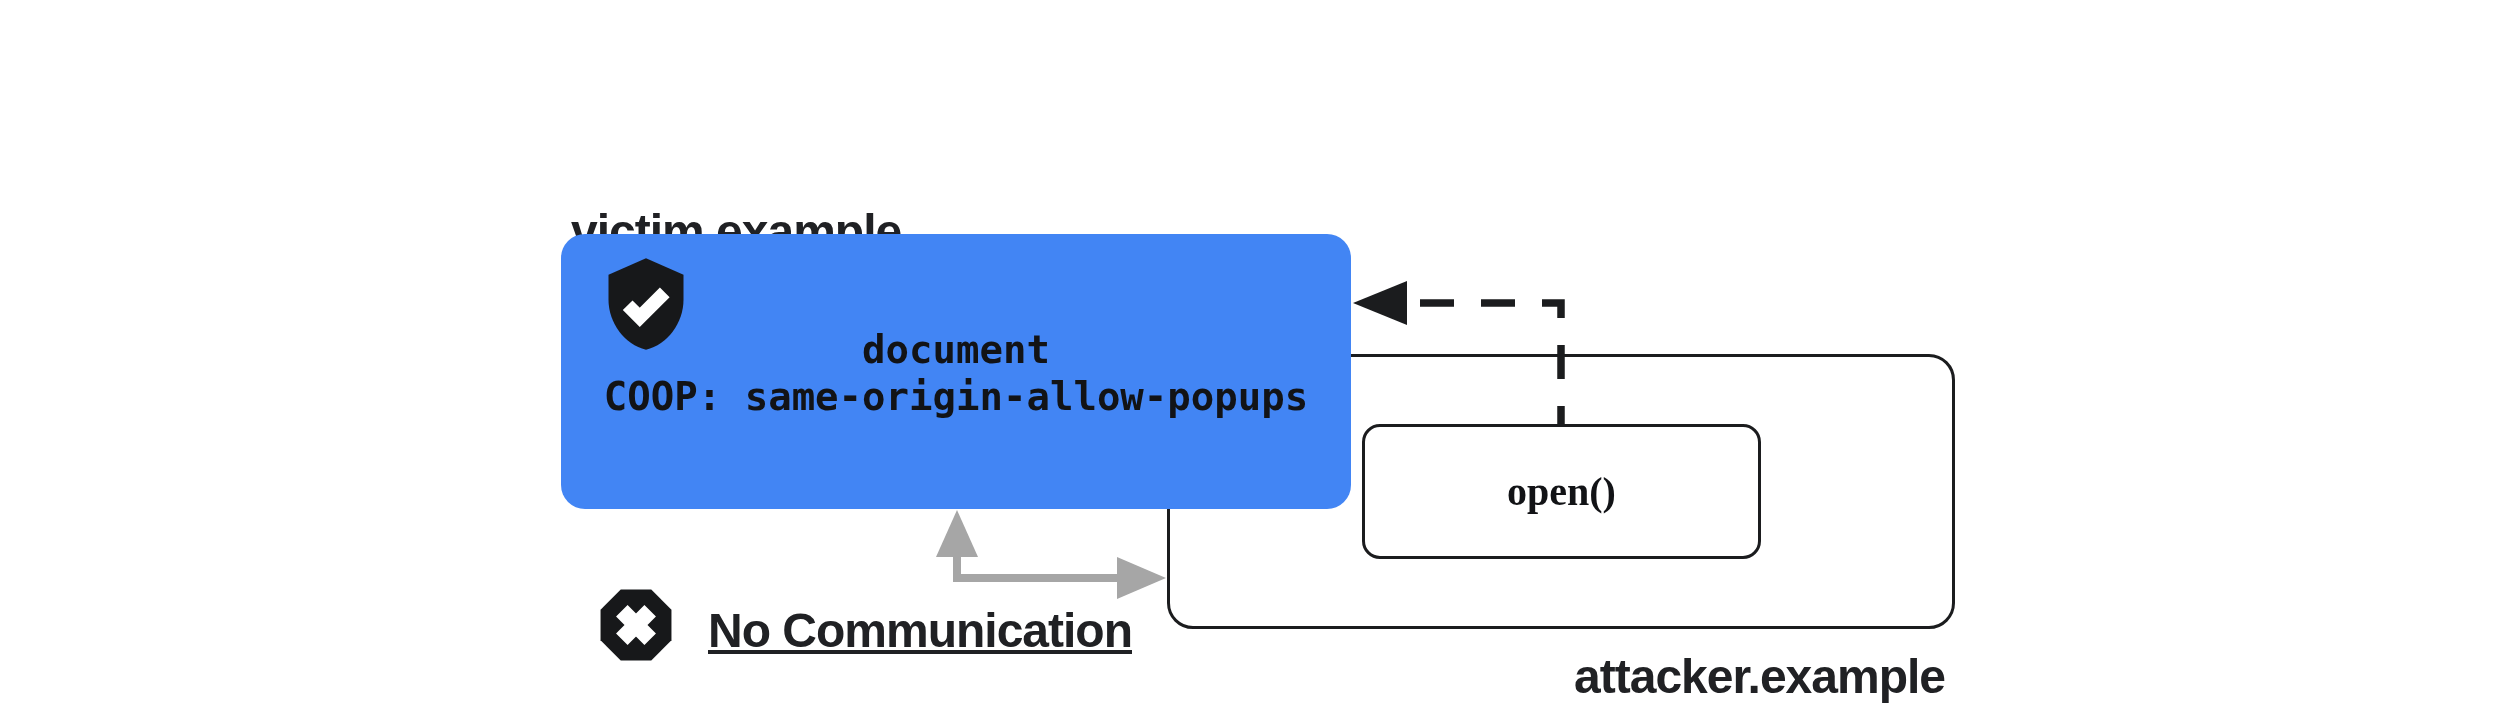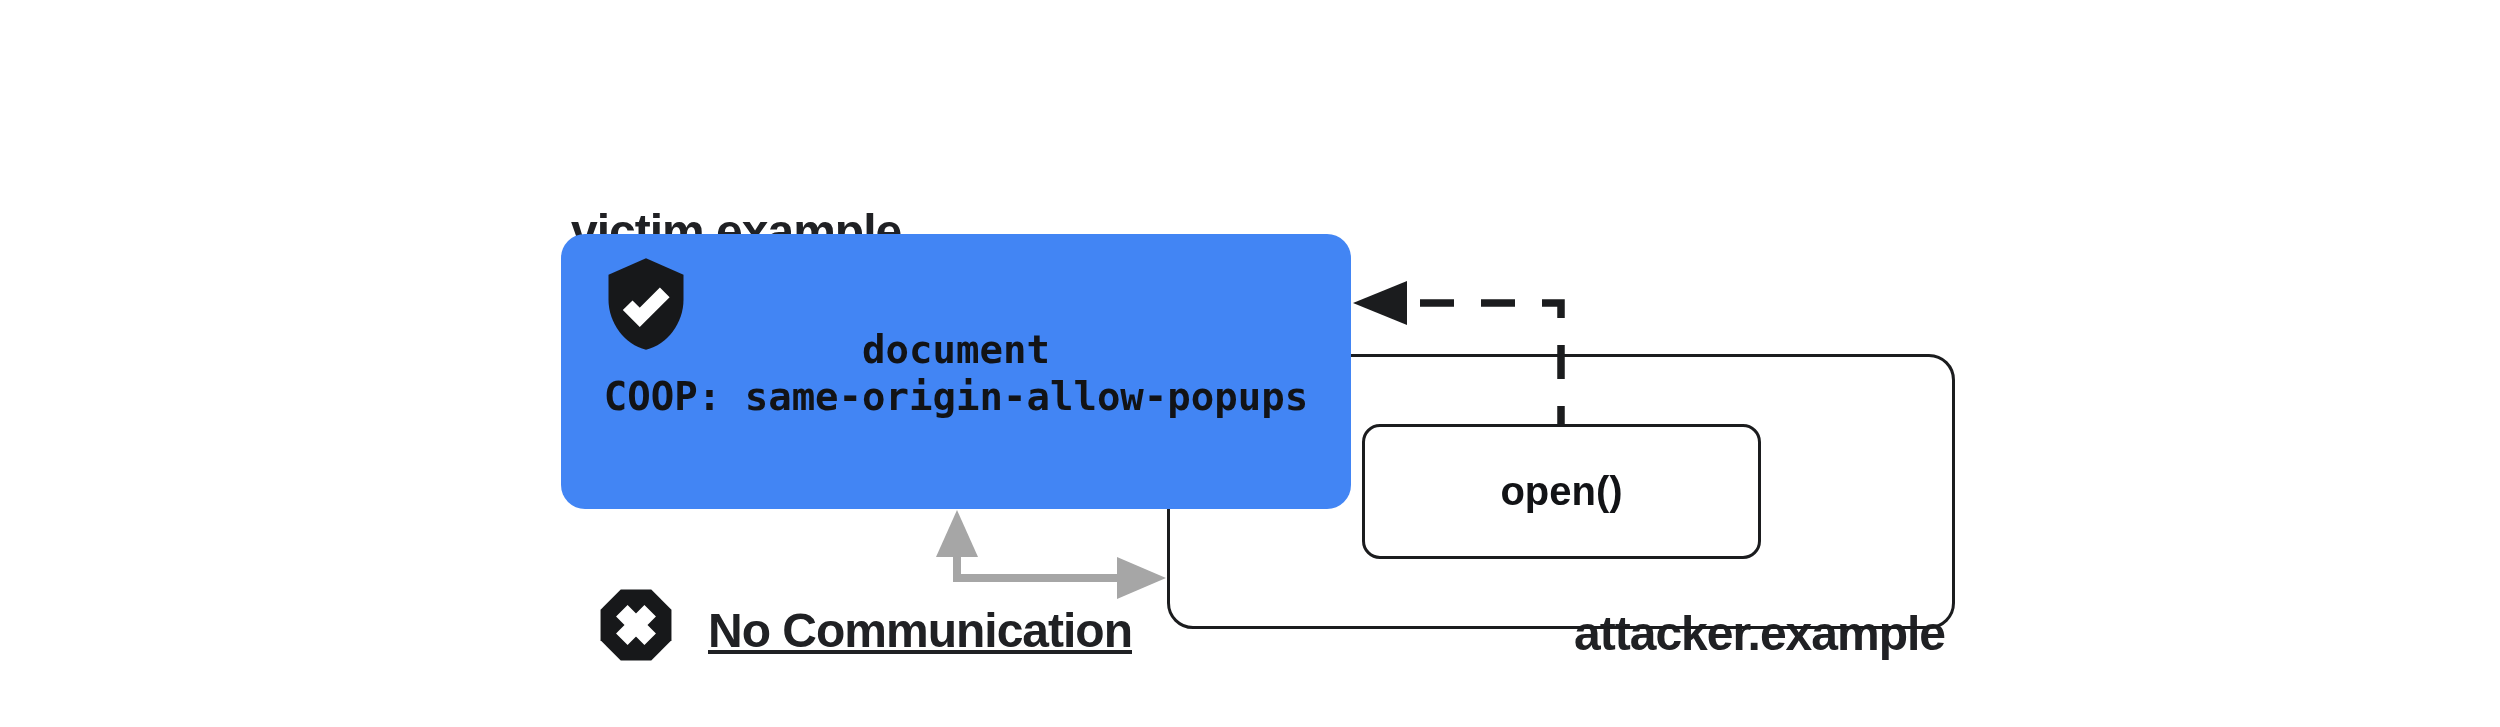--- a/index.html
+++ b/index.html
@@ -16,21 +16,21 @@
   .domain-label {
     position: absolute;
     font-size: 48px;
     font-weight: bold;
     letter-spacing: -1px;
     color: var(--label-text, #202124);
     line-height: 48px;
     white-space: nowrap;
   }
   .victim-label { left: 571px; top: 169px; margin-top: 39px; }
-  .attacker-label { left: 1495px; top: 610px; width: 450px; text-align: right; }
+  .attacker-label { left: 1495px; top: 653px; width: 450px; text-align: right; }
 
   
   .attacker-frame {
     position: absolute;
     left: 1167px; top: 354px;
     width: 788px; height: 275px;
     border: 3px solid var(--ink, #1b1c1e);
     border-radius: 26px;
     box-sizing: border-box;
     background: transparent;
@@ -43,21 +43,21 @@
     border: 3px solid var(--ink, #1b1c1e);
     border-radius: 18px;
     box-sizing: border-box;
     background: #ffffff;
     display: flex;
     align-items: center;
     justify-content: center;
     z-index: 1;
   }
   .open-box span {
-    font-family: Liberation Sans, sans-serif;
+    font-family: Liberation Serif, serif;
     font-weight: bold;
     font-size: 40px;
     color: var(--code-text, #121316);
   }
 
   
   .victim-card {
     position: absolute;
     left: 561px; top: 234px;
     width: 790px; height: 275px;

